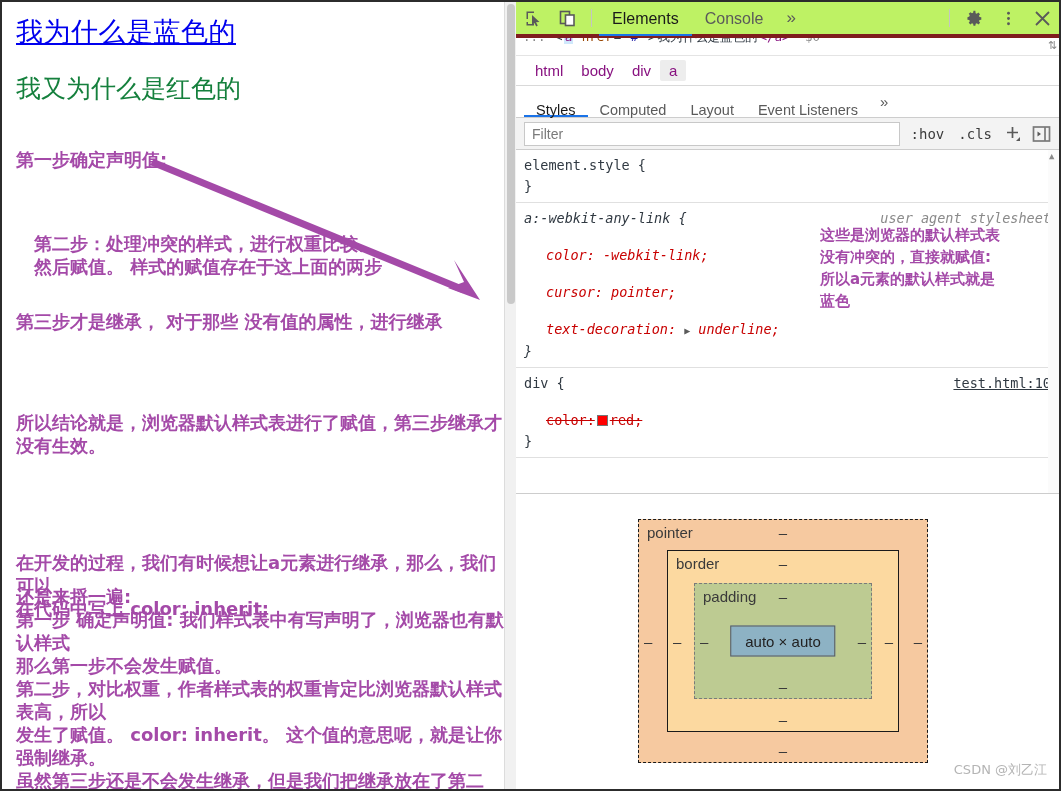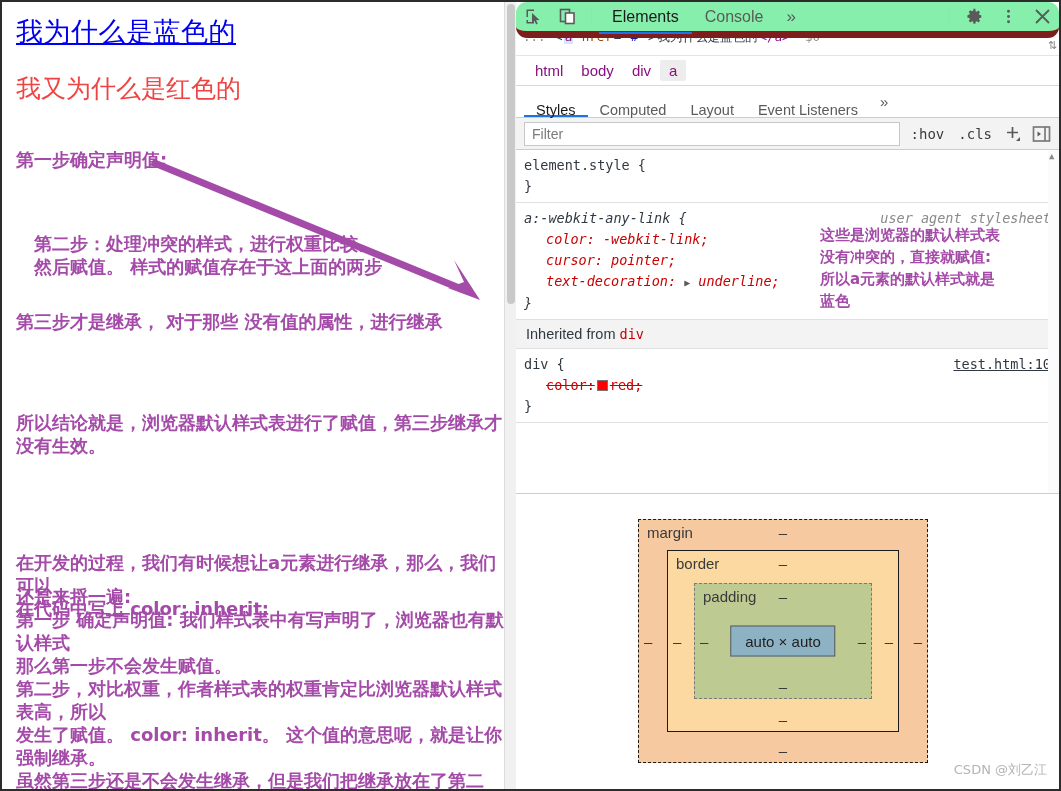--- a/index.html
+++ b/index.html
@@ -29,21 +29,21 @@
 
   .link-line {
     position:absolute; left:14px; top:12px;
     font-size:27px; color:#0000ee;
     text-decoration:underline; cursor:pointer;
     letter-spacing:.5px;
     font-family:"DejaVu Sans","Liberation Sans",sans-serif;
   }
   .red-line {
     position:absolute; left:14px; top:70px;
-    font-size:25px; color:#ef4444;
+    font-size:25px; color:#15803d;
     font-family:"DejaVu Sans","Liberation Sans",sans-serif;
   }
 
   .note {
     position:absolute;
     color:#a44aa8;
     font-weight:bold;
     font-size:18px;
     line-height:23px;
     white-space:pre-line;
@@ -77,23 +77,22 @@
     border-right:2px solid #2c2c2c;
     border-top:2px solid #2c2c2c;
     border-bottom:2px solid #2c2c2c;
     overflow:hidden;
   }
 
   
   .dt-toolbar {
     height:36px; flex:0 0 36px;
     display:flex; align-items:center;
-    background:#86efac;
-    border-bottom:7px solid #7f1d1d;
-    border-radius:11px;
+    background:#bef264;
+    border-bottom:4px solid #7f1d1d;
   }
   .tb-icon {
     width:34px; height:30px;
     display:flex; align-items:center; justify-content:center;
     cursor:pointer;
   }
   .tb-sep { width:1px; height:18px; background:#c4c4c4; margin:0 7px; }
   .dt-tab {
     padding:0 13px; height:35px; line-height:35px;
     font-size:16px; color:#5a5a5a; cursor:pointer;
@@ -183,21 +182,21 @@
   .rule {
     padding:5px 0 5px 8px;
     border-bottom:1px solid #e0e0e0;
     position:relative;
     line-height:21px;
   }
   .rule .sel-name { color:#303942; }
   .rule.ua .sel-name { color:#303942; font-style:italic; }
   .rule.ua .prop { color:#c80000; font-style:italic; }
   .prop { color:#c80000; }
-  .indent { padding-left:22px; }
+  .indent { padding-left:22px;margin-top:16px; }
   .origin {
     position:absolute; right:8px; top:5px;
     color:#8a8a8a; font-style:italic; font-size:13.5px;
   }
   .origin-link {
     position:absolute; right:8px; top:5px;
     color:#303942; text-decoration:underline; cursor:pointer; font-size:13.5px;
   }
   .inherited-hdr {
     background:#f3f3f3; border-bottom:1px solid #e0e0e0;
@@ -410,24 +409,20 @@
           <span class="prop">pointer;</span>
         </div>
         <div class="indent">
           <span class="prop">text-decoration:</span>
           <span class="tri">▶</span>
           <span class="prop">underline;</span>
         </div>
         <div class="sel-name">}</div>
       </div>
 
-      <div class="inherited-hdr">
-        <span>Inherited from</span>
-        <span class="tagname">div</span>
-      </div>
 
       <div class="rule">
         <div class="sel-name">div {</div>
         <div class="origin-link">test.html:10</div>
         <div class="indent">
           <span class="prop struck">color:</span><span class="swatch"></span><span class="prop struck">red;</span>
         </div>
         <div class="sel-name">}</div>
       </div>
 
@@ -436,21 +431,21 @@
 所以a元素的默认样式就是
 蓝色</div>
 
       <div class="styles-scroll">
         <div class="up">▲</div>
       </div>
     </div>
 
     <div class="boxmodel-pane">
       <div class="bm-margin">
-        <div class="bm-label">margin</div>
+        <div class="bm-label">pointer</div>
         <div class="bm-v bm-top">–</div>
         <div class="bm-v bm-bot">–</div>
         <div class="bm-v bm-left">–</div>
         <div class="bm-v bm-right">–</div>
 
         <div class="bm-border">
           <div class="bm-label">border</div>
           <div class="bm-v bm-top">–</div>
           <div class="bm-v bm-bot">–</div>
           <div class="bm-v bm-left">–</div>

